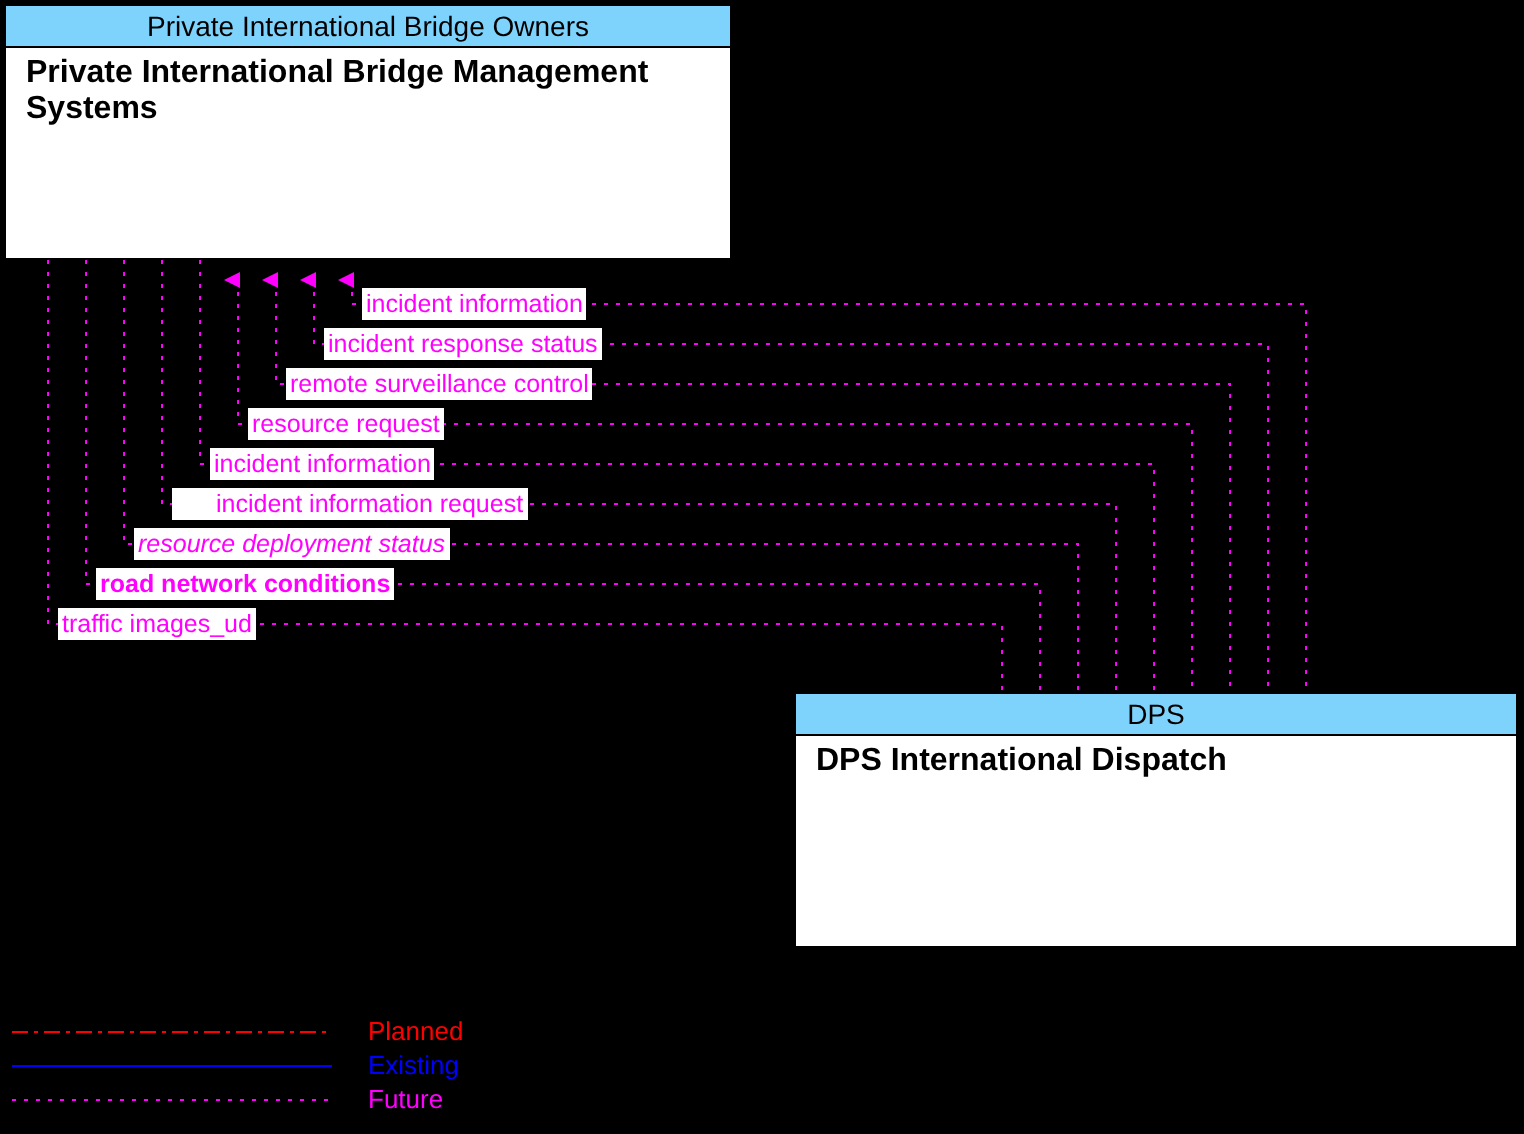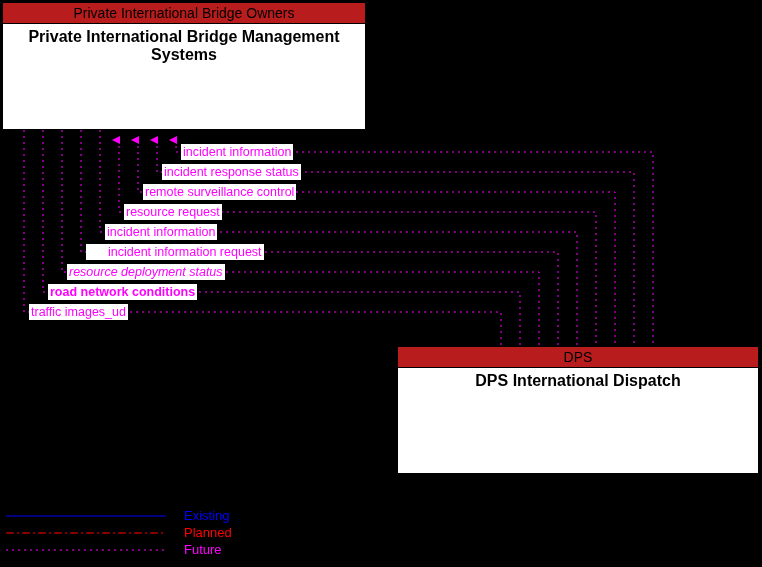--- a/index.html
+++ b/index.html
@@ -12,30 +12,30 @@
     position: relative;
     overflow: hidden;
   }
   .node {
     position: absolute;
     background: #fff;
     border: 1px solid #000;
     box-sizing: border-box;
   }
   .node-header {
-    background: #b91c1c;
+    background: #7dd3fc;
     font-size: 14px;
     text-align: center;
     padding: 2px 0;
     border-bottom: 1px solid #000;
   }
   .node-title {
     font-size: 16px;
     font-weight: bold;
-    text-align: center;
+    text-align: left;
     padding: 4px 10px 0 10px;
   }
   .flow-label {
     position: absolute;
     background: #fff;
     color: #f0f;
     font-size: 12.5px;
     padding: 0 2px;
     white-space: nowrap;
     line-height: 16px;
@@ -113,32 +113,32 @@
 <div class="flow-label" style="left:105px; top:224px;">incident information</div>
 <div class="flow-label" style="left:86px;  top:244px;padding-left:22px;">incident information request</div>
 <div class="flow-label" style="left:67px;  top:264px;font-style:italic;">resource deployment status</div>
 <div class="flow-label" style="left:48px;  top:284px;font-weight:bold;">road network conditions</div>
 <div class="flow-label" style="left:29px;  top:304px;">traffic images_ud</div>
 
 <div class="legend">
   <div class="legend-row">
     <span class="legend-line">
       <svg width="160" height="6">
+          <line x1="0" y1="3" x2="160" y2="3" stroke="#ff0000" stroke-width="1" stroke-dasharray="8,3,2,3"></line>
+        </svg>
+    </span>
+    <span class="legend-text" style="color:#ff0000;">Planned</span>
+  </div>
+  <div class="legend-row">
+    <span class="legend-line">
+      <svg width="160" height="6">
           <line x1="0" y1="3" x2="160" y2="3" stroke="#0000ff" stroke-width="1"></line>
         </svg>
     </span>
     <span class="legend-text" style="color:#0000ff;">Existing</span>
-  </div>
-  <div class="legend-row">
-    <span class="legend-line">
-      <svg width="160" height="6">
-          <line x1="0" y1="3" x2="160" y2="3" stroke="#ff0000" stroke-width="1" stroke-dasharray="8,3,2,3"></line>
-        </svg>
-    </span>
-    <span class="legend-text" style="color:#ff0000;">Planned</span>
   </div>
   <div class="legend-row">
     <span class="legend-line">
       <svg width="160" height="6">
           <line x1="0" y1="3" x2="160" y2="3" stroke="#ff00ff" stroke-width="1" stroke-dasharray="2,4"></line>
         </svg>
     </span>
     <span class="legend-text" style="color:#ff00ff;text-align:right;">Future</span>
   </div>
 </div>

